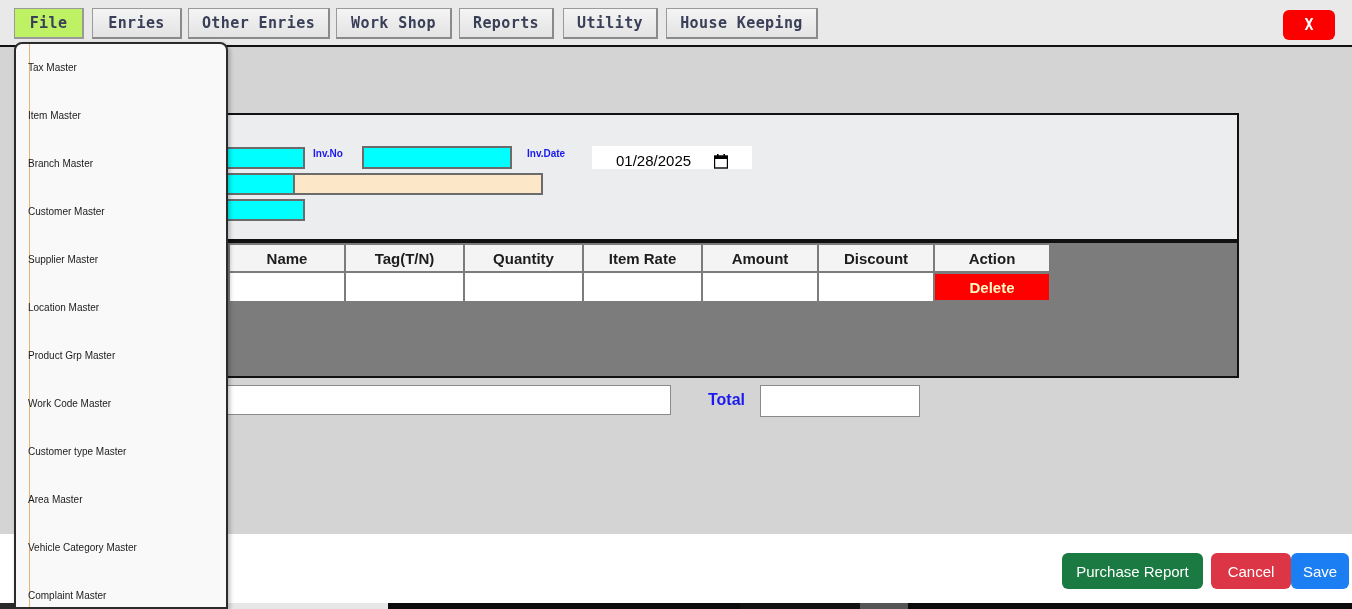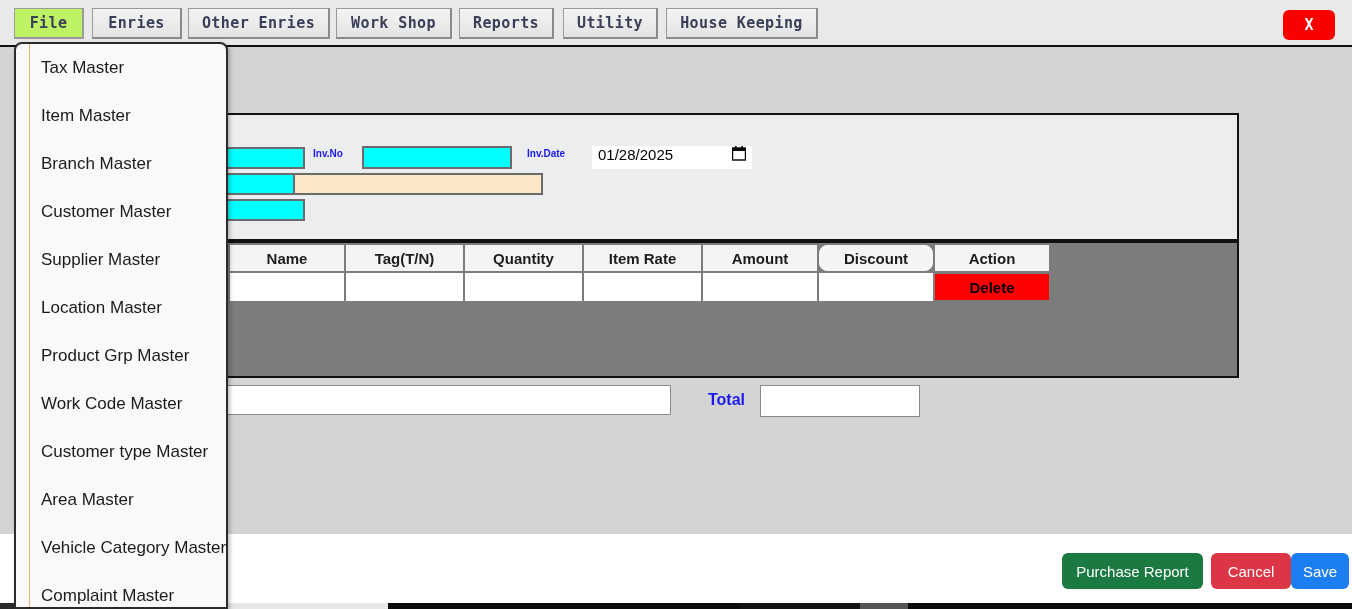--- a/index.html
+++ b/index.html
@@ -167,22 +167,22 @@
   .lbl-invdate{ left: 335px; top: 33px; }
 
   .date-field {
     position: absolute;
     left: 400px; top: 31px;
     width: 160px; height: 23px;
     background: #ffffff;
     border: none;
     box-sizing: border-box;
     display: flex;
-    align-items: flex-start;
-    padding: 0 6px;
+    align-items: flex-end;
+    padding: 0 24px;
     font-family: "Liberation Sans", sans-serif;
     font-size: 15px;
     color: #000;
     cursor: text;
   }
   .date-field .dtxt { flex: 1; }
   .cal-ico { width: 14px; height: 15px; display:block; }
 
   
   .tablewrap {
@@ -221,21 +221,21 @@
   table.grid td.act {
     background: #7c7c7c;
     padding: 0;
     border: none;
   }
   .del-btn {
     width: 100%;
     height: 26px;
     background: #ff0000;
     border: none;
-    color: #000000;
+    color: #fef9c3;
     font-family: "Liberation Sans", sans-serif;
     font-size: 15px;
     font-weight: bold;
     display: flex;
     align-items: center;
     justify-content: center;
     cursor: pointer;
   }
 
   
@@ -282,23 +282,23 @@
     content: "";
     position: absolute;
     left: 13px; top: 0;
     width: 1px; height: 100%;
     background: #e8b274;
   }
   .menu-item {
     position: relative;
     height: 48px;
     line-height: 48px;
-    padding-left: 25px;
-    font-family: "Liberation Sans", sans-serif;
-    font-size: 17px;
+    padding-left: 12px;
+    font-family: "Liberation Sans", sans-serif;
+    font-size: 10px;
     color: #1b1b1b;
     white-space: nowrap;
     cursor: pointer;
     box-sizing: border-box;
   }
 </style>
 </head>
 <body>
 
 <div class="menubar">
@@ -342,21 +342,21 @@
 
   <div class="tablewrap">
     <table class="grid">
       <thead>
           <tr id="grid-head">
             <th style="width: 100px;">Name</th>
             <th style="width: 103px; text-align: center;">Tag(T/N)</th>
             <th style="width: 103px;">Quantity</th>
             <th style="width: 103px;">Item Rate</th>
             <th style="width: 100px;">Amount</th>
-            <th style="width: 100px; border-radius: 8px;">Discount</th>
+            <th style="width: 100px;">Discount</th>
             <th style="width: 100px;">Action</th>
           </tr>
         </thead>
       <tbody id="grid-body">
           <tr>
             <td style="width: 100px;"></td>
             <td style="width: 103px;"></td>
             <td style="width: 103px;"></td>
             <td style="width: 103px;"></td>
             <td style="width: 100px;"></td>

